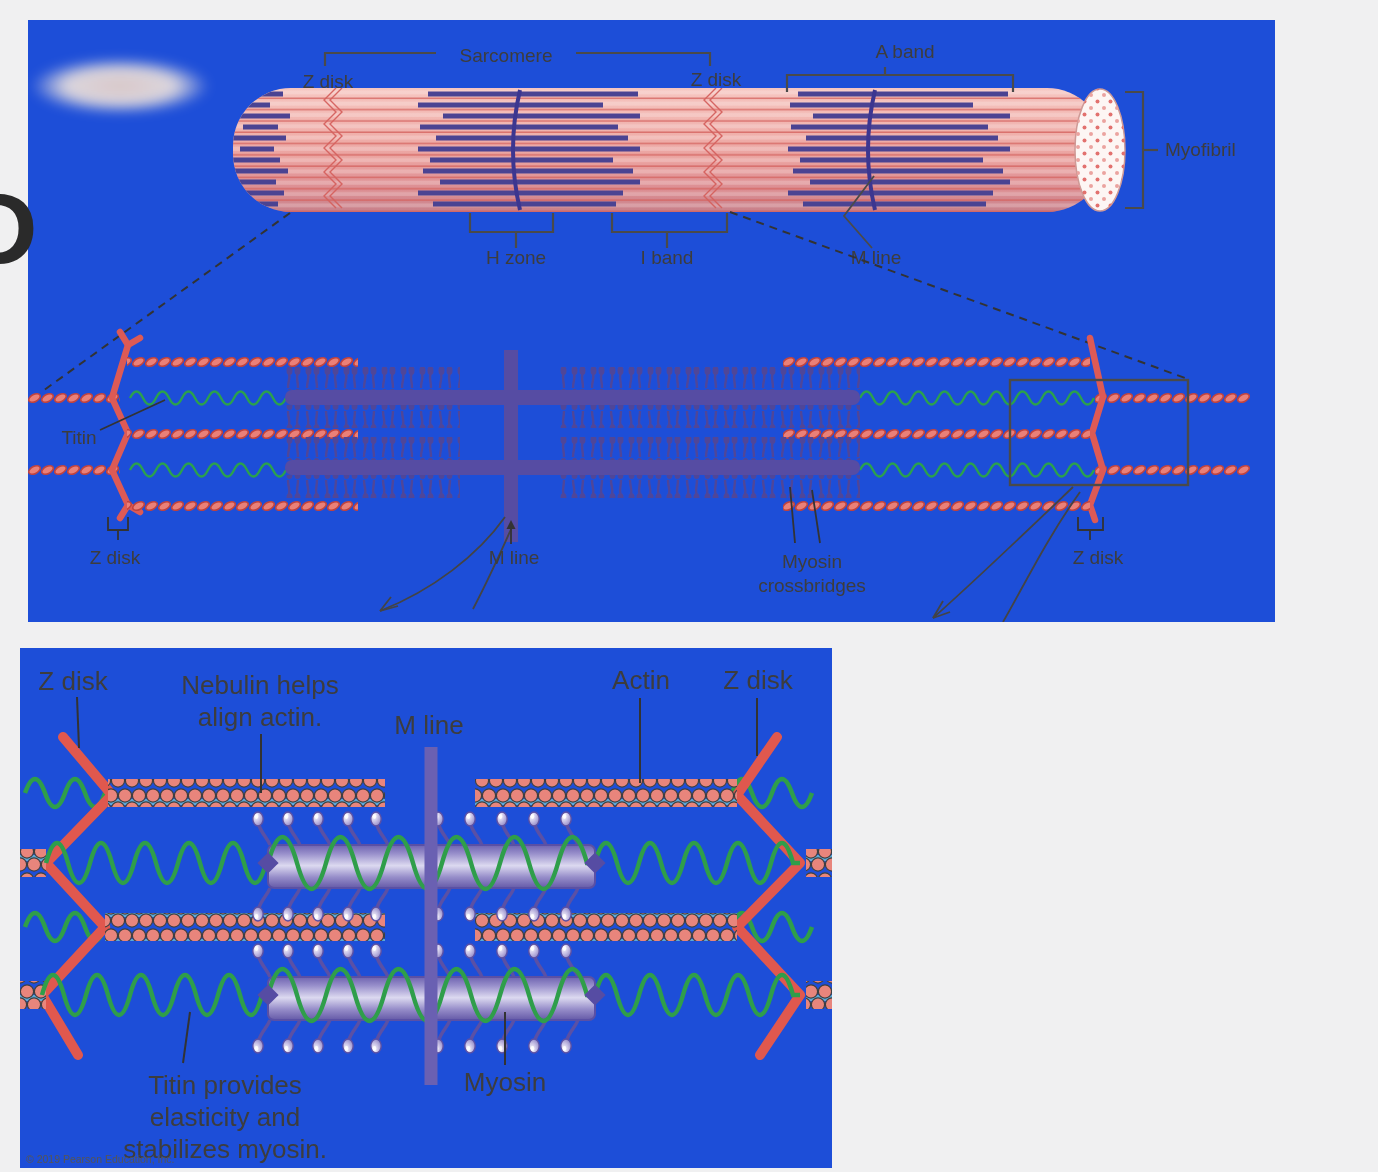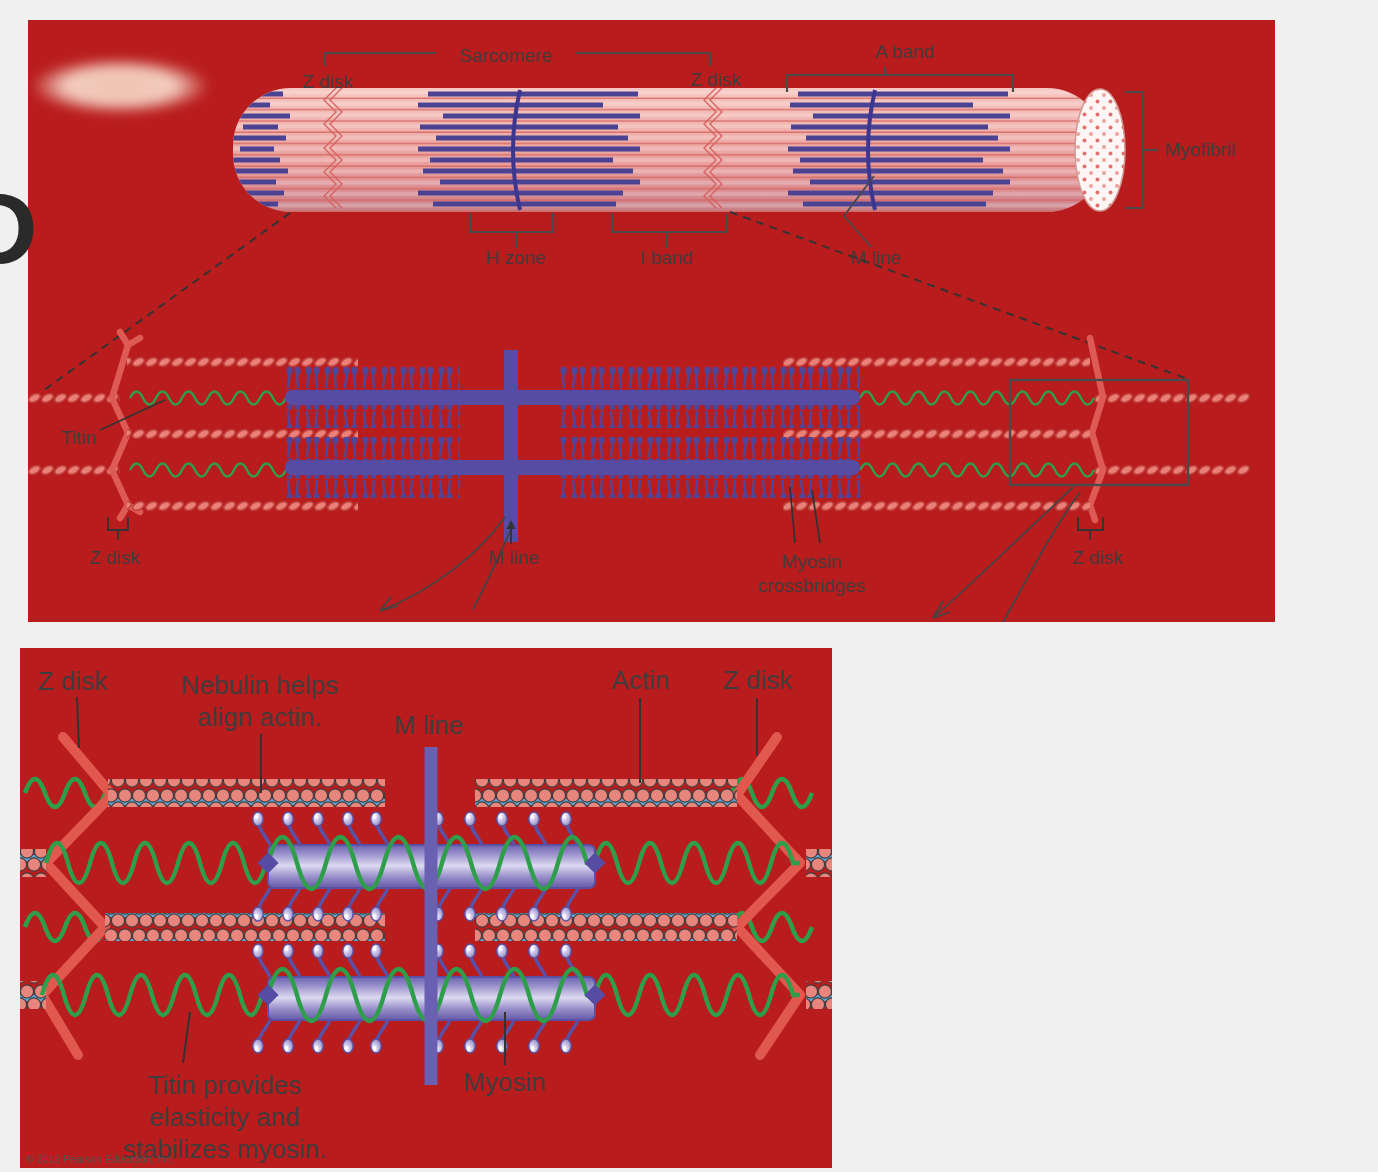--- a/index.html
+++ b/index.html
@@ -1,18 +1,18 @@
 <!DOCTYPE html>
 <html><head>
 <meta charset="utf-8">
 <style>
   html,body{margin:0;padding:0;}
   .stage{position:relative;width:1378px;height:1172px;background:#f0f0f1;overflow:hidden;
          font-family:"Liberation Sans",sans-serif;}
-  .panel{position:absolute;background:#b91c1c;}
+  .panel{position:absolute;background:#1d4ed8;}
   #panelTop{left:28px;top:20px;width:1247px;height:602px;}
   #panelBottom{left:20px;top:648px;width:812px;height:520px;}
   .partial-letter{position:absolute;left:-36px;top:178px;font-size:102px;font-weight:600;
                   color:#2a2a2a;z-index:5;line-height:1;}
   .blur-blob{position:absolute;left:2px;top:38px;width:180px;height:56px;border-radius:28px;
              background:radial-gradient(closest-side,#f9dcc5 0%,#fdeede 60%,rgba(255,255,255,0) 100%);
              filter:blur(6px);opacity:.85;}
   svg{position:absolute;left:0;top:0;}
   text{fill:#3d3d3d;}
   .lbl{font-size:19px;}

